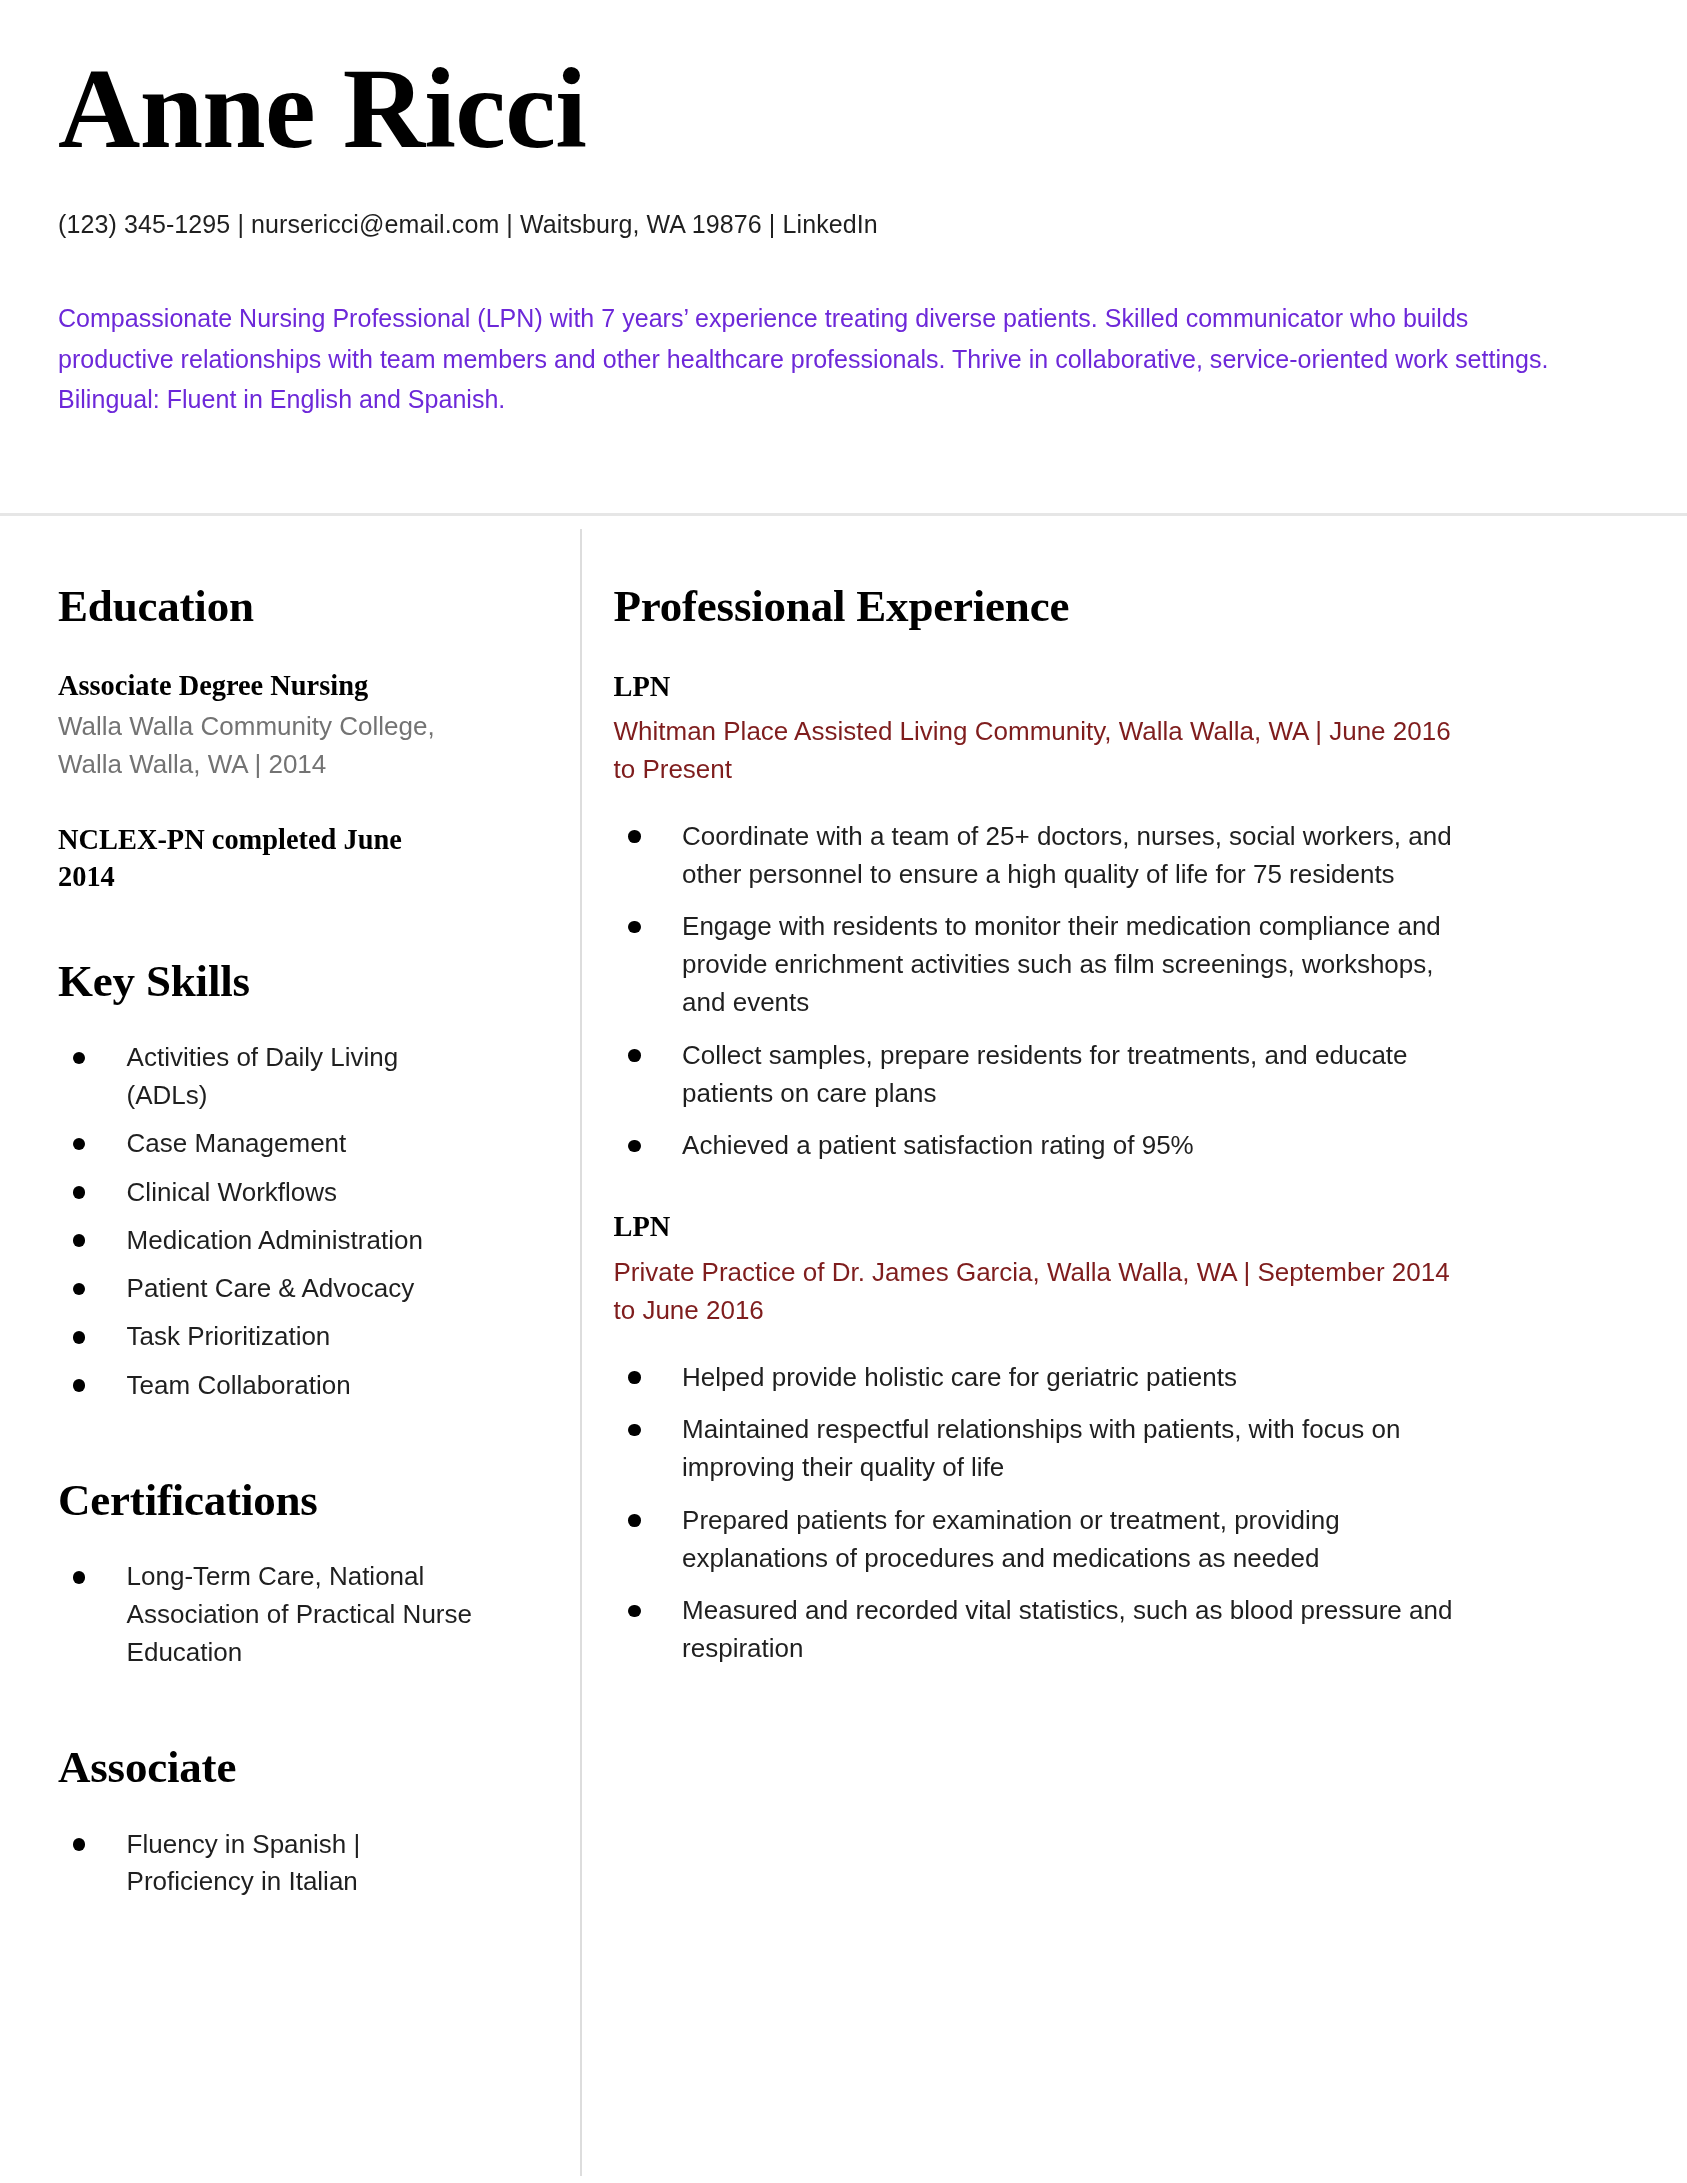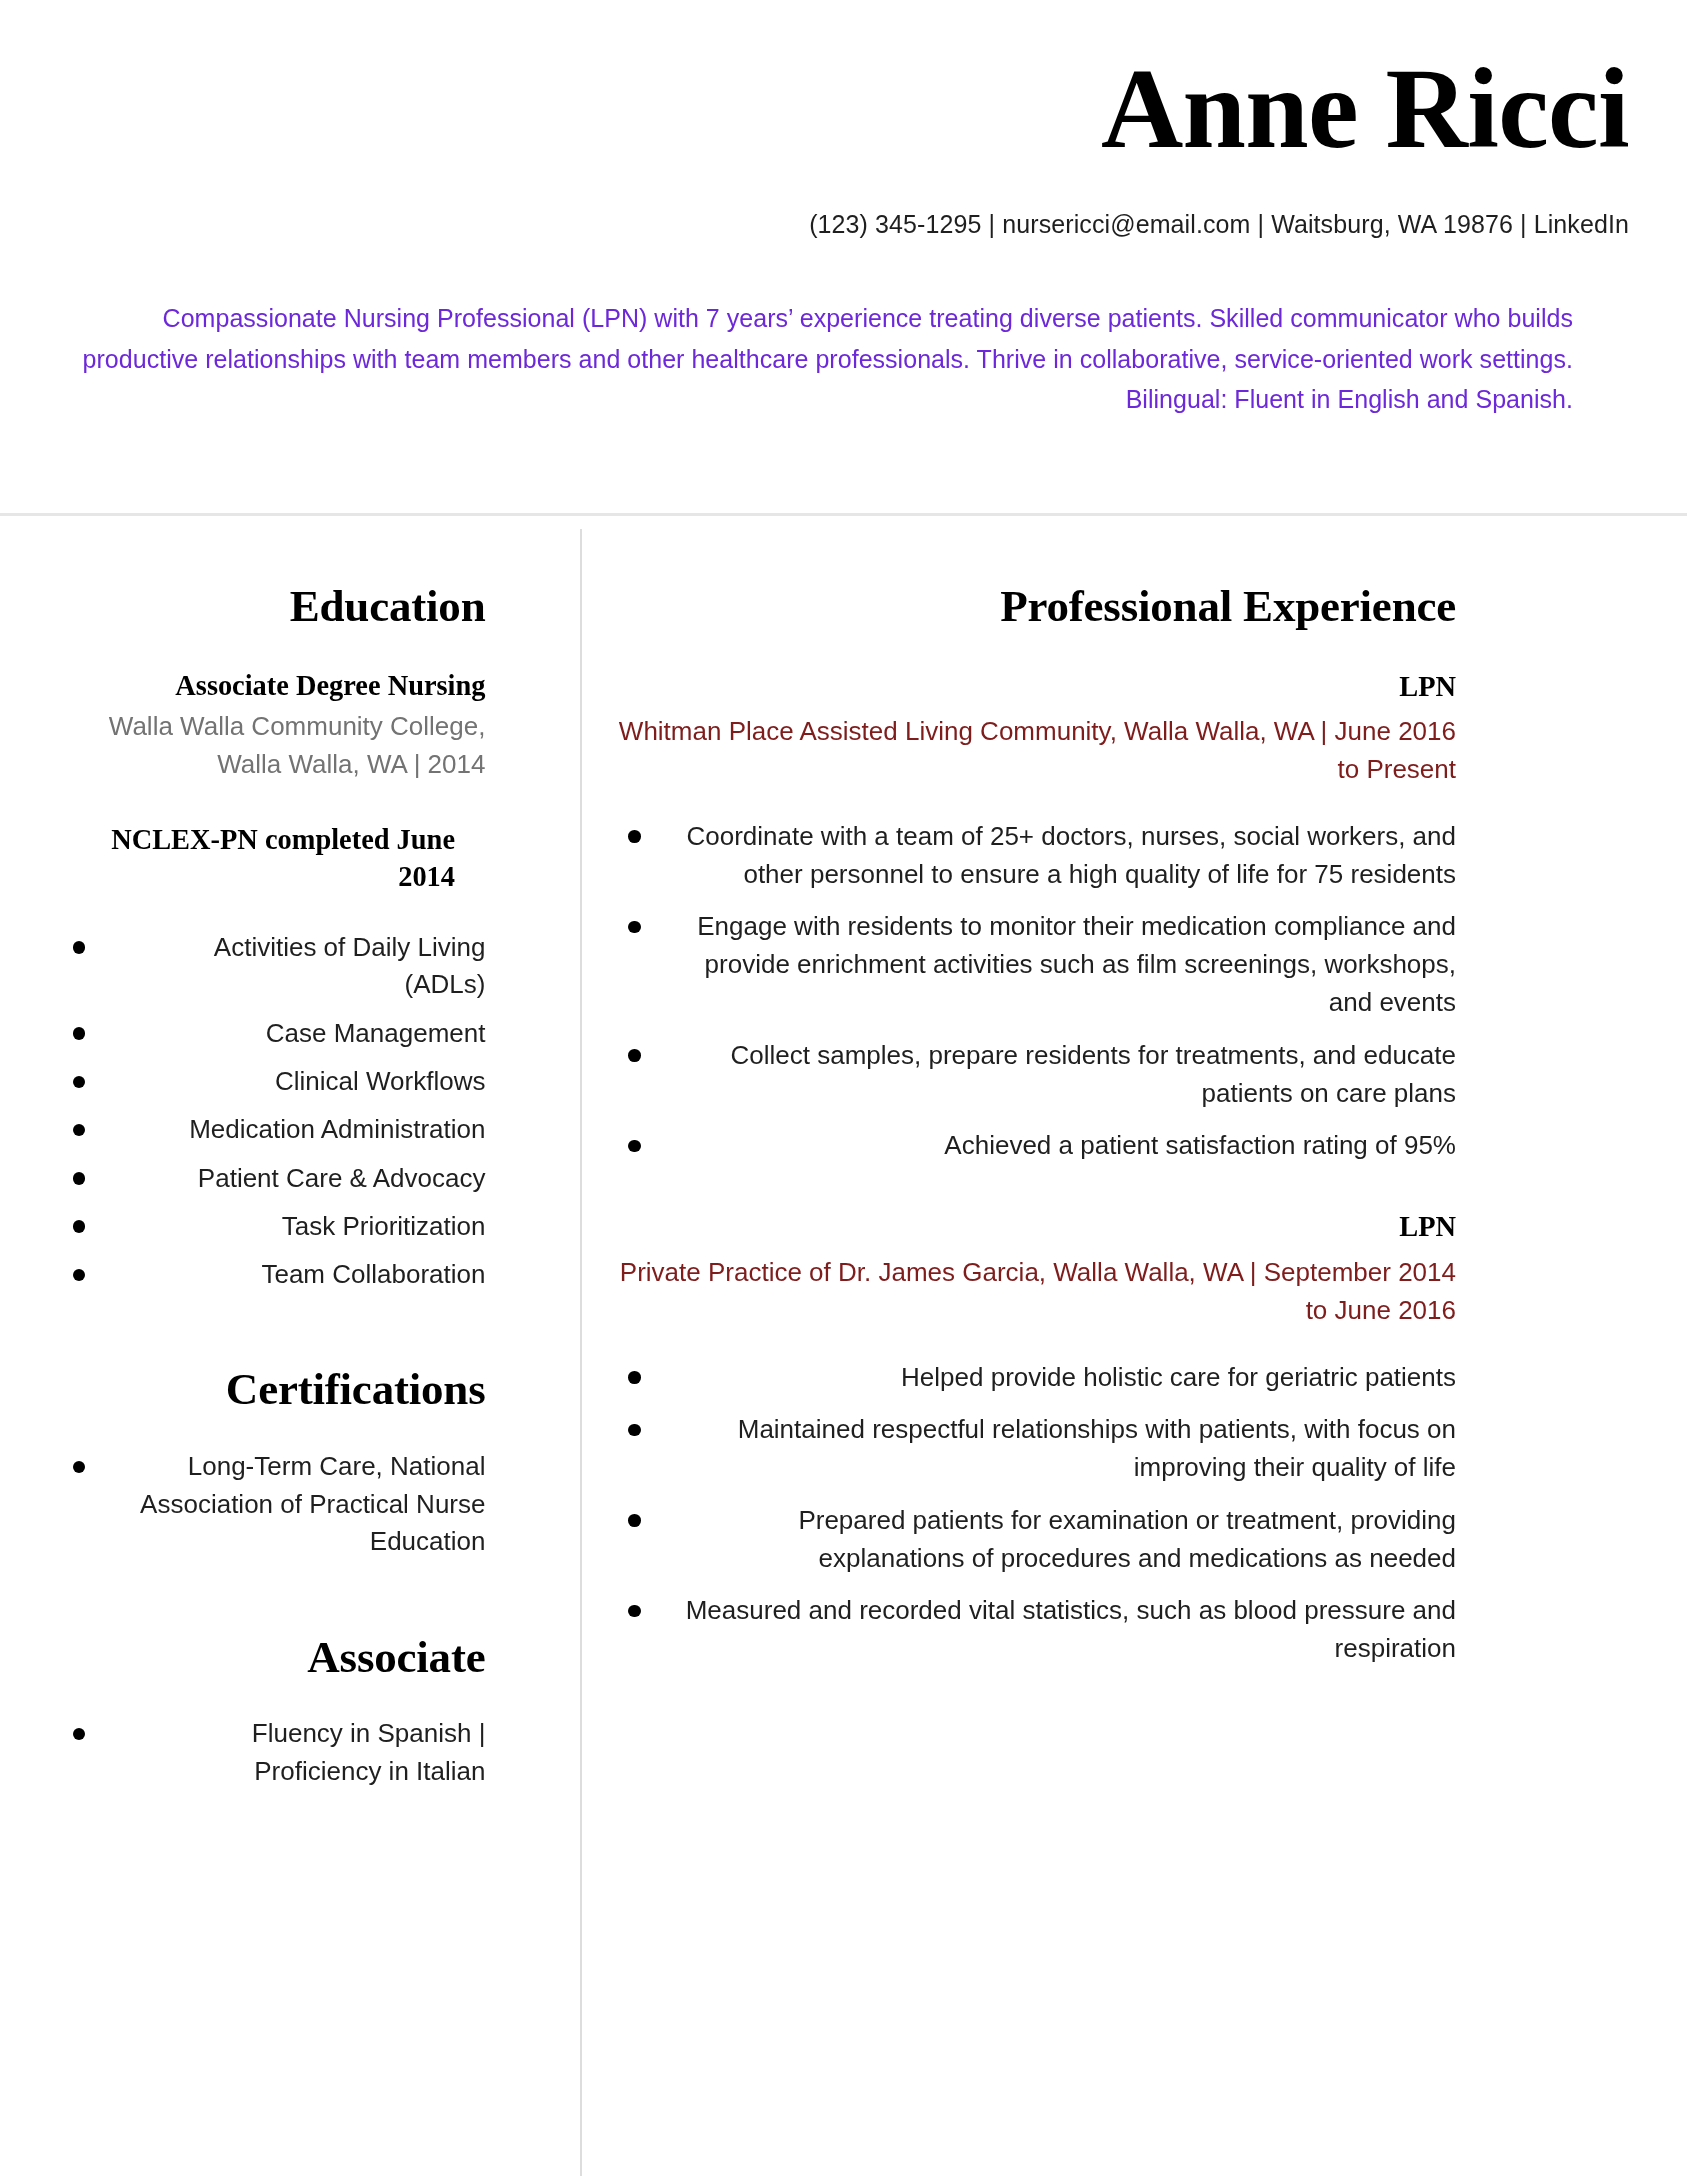--- a/index.html
+++ b/index.html
@@ -1,16 +1,16 @@
 <!DOCTYPE html>
 <html style="font-size:10.6px"><head>
 <meta charset="utf-8">
 <title>Resume</title>
 <style>
-  * { box-sizing: border-box; margin: 0; padding: 0; text-align: right; }
+  * { box-sizing: border-box; margin: 0; padding: 0; }
 
   html, body {
     width: 1687px;
     height: 2183px;
     background: #ffffff;
   }
 
   body {
     font-family: "Liberation Sans", sans-serif;
     color: #1a1a1a;
@@ -223,20 +223,21 @@
 
         <div class="edu-entry">
           <div class="edu-degree">Associate Degree Nursing</div>
           <div class="edu-detail">Walla Walla Community College, Walla Walla, WA | 2014</div>
         </div>
 
         <div class="edu-note">NCLEX-PN completed June 2014</div>
       </section>
 
       <section class="left-section">
+        <h2 class="section-heading sec-keyskills">Key Skills</h2>
         <ul class="bullets left-list">
           <li>Activities of Daily Living (ADLs)</li>
           <li>Case Management</li>
           <li>Clinical Workflows</li>
           <li>Medication Administration</li>
           <li>Patient Care &amp; Advocacy</li>
           <li>Task Prioritization</li>
           <li>Team Collaboration</li>
         </ul>
       </section>

